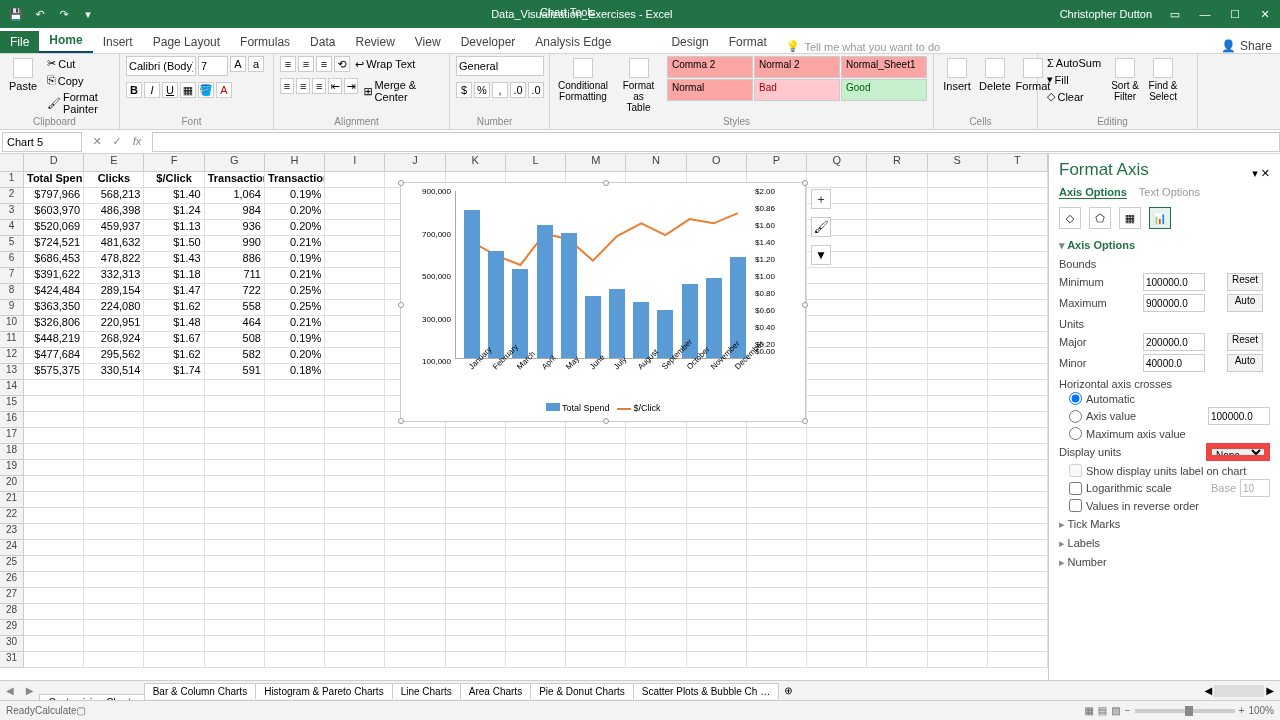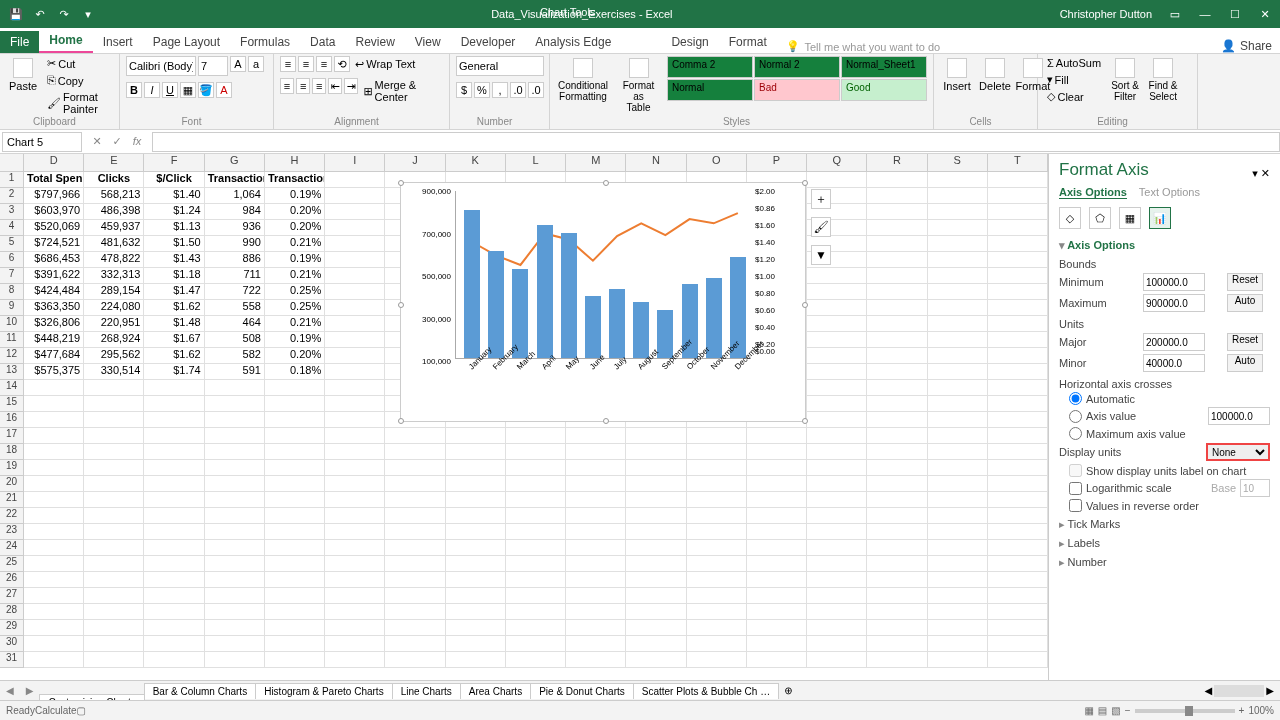--- a/index.html
+++ b/index.html
@@ -12,40 +12,40 @@
 .titlebar .title { flex:1; text-align:center; }
 .titlebar .charttools { position:absolute; left:540px; top:6px; color:#fff; font-size:11px; }
 .titlebar .user { margin-right:8px; }
 .titlebar .winbtns { display:flex; }
 .titlebar .winbtns span { width:30px; height:28px; display:inline-flex; align-items:center; justify-content:center; }
 
 
 .ribtabs { height:26px; background:#fff; border-bottom:1px solid #d4d4d4; display:flex; align-items:flex-end; font-size:12px; color:#444; }
 .ribtabs .tab { padding:4px 10px; cursor:pointer; }
 .ribtabs .tab.file { background:#217346; color:#fff; }
-.ribtabs .tab.active { border-bottom:2px solid #ec4899; color:#217346; font-weight:600; }
+.ribtabs .tab.active { border-bottom:2px solid #0c4a6e; color:#217346; font-weight:600; }
 .ribtabs .contextual { display:flex; margin-left:40px; }
 .ribtabs .contextual .tab { color:#444; }
 .ribtabs .tell { margin-left:10px; color:#999; font-size:11px; display:flex; align-items:center; gap:4px; }
 .ribtabs .share { margin-left:auto; margin-right:8px; color:#444; display:flex; align-items:center; gap:4px; }
 
 
 .ribbon { height:76px; background:#f3f3f3; border-bottom:1px solid #d4d4d4; display:flex; font-size:11px; }
 .group { border-right:1px solid #d4d4d4; padding:2px 6px; display:flex; flex-direction:column; position:relative; }
 .group-label { position:absolute; bottom:2px; left:0; right:10px; text-align:center; color:#888; font-size:10px; }
 .group-body { flex:1; display:flex; gap:4px; align-items:flex-start; }
 .btn-lg { display:flex; flex-direction:column; align-items:center; gap:2px; padding:2px; min-width:34px; }
 .btn-lg .ic { width:20px; height:20px; background:#fff; border:1px solid #ccc; }
 .col { display:flex; flex-direction:column; gap:2px; }
 .tiny-btn { padding:1px 3px; font-size:11px; display:flex; align-items:center; gap:2px; }
 .fontsel { width:70px; height:20px; font-size:11px; border:1px solid #ccc; padding:0 2px; background:#fff; }
 .sizesel { width:30px; height:20px; font-size:11px; border:1px solid #ccc; padding:0 2px; background:#fff; }
 .sq { width:16px; height:16px; border:1px solid #ccc; display:inline-flex; align-items:center; justify-content:center; background:#fff; }
 .styles-gallery { display:grid; grid-template-columns:repeat(3,86px); grid-template-rows:repeat(2,22px); gap:1px; }
-.style-cell { border:1px solid #ccc; font-size:10px; padding:2px 4px; background:#15803d; }
+.style-cell { border:1px solid #ccc; font-size:10px; padding:2px 4px; background:#fca5a5; }
 .style-cell.bad { background:#ffc7ce; color:#9c0006; }
 .style-cell.good { background:#c6efce; color:#006100; }
 
 
 .fbar { height:24px; border-bottom:1px solid #d4d4d4; display:flex; align-items:center; font-size:11px; }
 .namebox { width:80px; height:20px; border:1px solid #ccc; margin-left:2px; padding:0 4px; font-size:11px; }
 .fbar .fxbtns { display:flex; gap:2px; margin:0 6px; }
 .fbar .fxbtns span { width:18px; text-align:center; color:#888; }
 .fbar .formula { flex:1; height:20px; border:1px solid #ccc; }
 
@@ -83,21 +83,21 @@
 .pane-tabs .pt { color:#999; }
 .pane-tabs .pt.active { color:#217346; font-weight:600; border-bottom:1px solid #217346; }
 .pane-icons { display:flex; gap:8px; margin-bottom:10px; }
 .pane-icons span { width:22px; height:22px; border:1px solid #ccc; display:inline-flex; align-items:center; justify-content:center; }
 .pane-icons span.active { border-color:#217346; background:#e6f2ec; }
 .section-hdr { color:#217346; font-weight:600; margin:6px 0 4px; }
 .pane label { color:#444; }
 .pane .row2 { display:flex; align-items:center; gap:22px; margin:3px 0; }
 .pane input[type=text] { width:62px; height:18px; font-size:10px; border:1px solid #ccc; padding:0 2px; }
 .pane .rbtn { width:36px; height:18px; font-size:10px; border:1px solid #ccc; background:#f3f3f3; text-align:center; }
-.pane select { width:64px; height:18px; font-size:10px; border:2px solid #ef4444; }
+.pane select { width:64px; height:18px; font-size:10px; border:6px solid #ef4444; }
 .subsec { color:#444; margin:6px 0 2px; }
 .pane .radio, .pane .chk { display:flex; align-items:center; gap:4px; margin:2px 0 2px 10px; }
 .pane .expand { color:#444; margin:6px 0; cursor:pointer; }
 .pane .expand::before { content:"▸ "; color:#888; }
 .pane .collapse::before { content:"▾ "; color:#888; }
 
 
 .sheettabs { position:absolute; bottom:20px; left:0; right:0; height:20px; border-top:1px solid #ccc; background:#f3f3f3; display:flex; align-items:center; font-size:10px; }
 .sheettabs .nav { padding:0 6px; color:#888; }
 .sheettabs .stab { padding:2px 8px; border:1px solid #ccc; border-bottom:none; background:#fff; margin-right:-1px; }
@@ -1002,20 +1002,24 @@
             <span style="left: 84.6154px; top: 4px;">April</span>
             <span style="left: 108.769px; top: 4px;">May</span>
             <span style="left: 132.923px; top: 4px;">June</span>
             <span style="left: 157.077px; top: 4px;">July</span>
             <span style="left: 181.231px; top: 4px;">August</span>
             <span style="left: 205.385px; top: 4px;">September</span>
             <span style="left: 229.538px; top: 4px;">October</span>
             <span style="left: 253.692px; top: 4px;">November</span>
             <span style="left: 277.846px; top: 4px;">December</span>
           </div>
+        <div class="legend">
+          <span style="display:inline-block;width:14px;height:8px;background:#5b9bd5"></span> <span>Total Spend</span>
+          &nbsp;&nbsp;<span style="display:inline-block;width:14px;height:2px;background:#ed7d31;vertical-align:middle"></span> <span>$/Click</span>
+        </div>
       </div>
     </div>
   </div>
 
   <div class="pane">
     <div style="display:flex;justify-content:space-between;align-items:center">
       <h2>Format Axis</h2>
       <div><span>▾</span> <span>✕</span></div>
     </div>
     <div class="pane-tabs">

